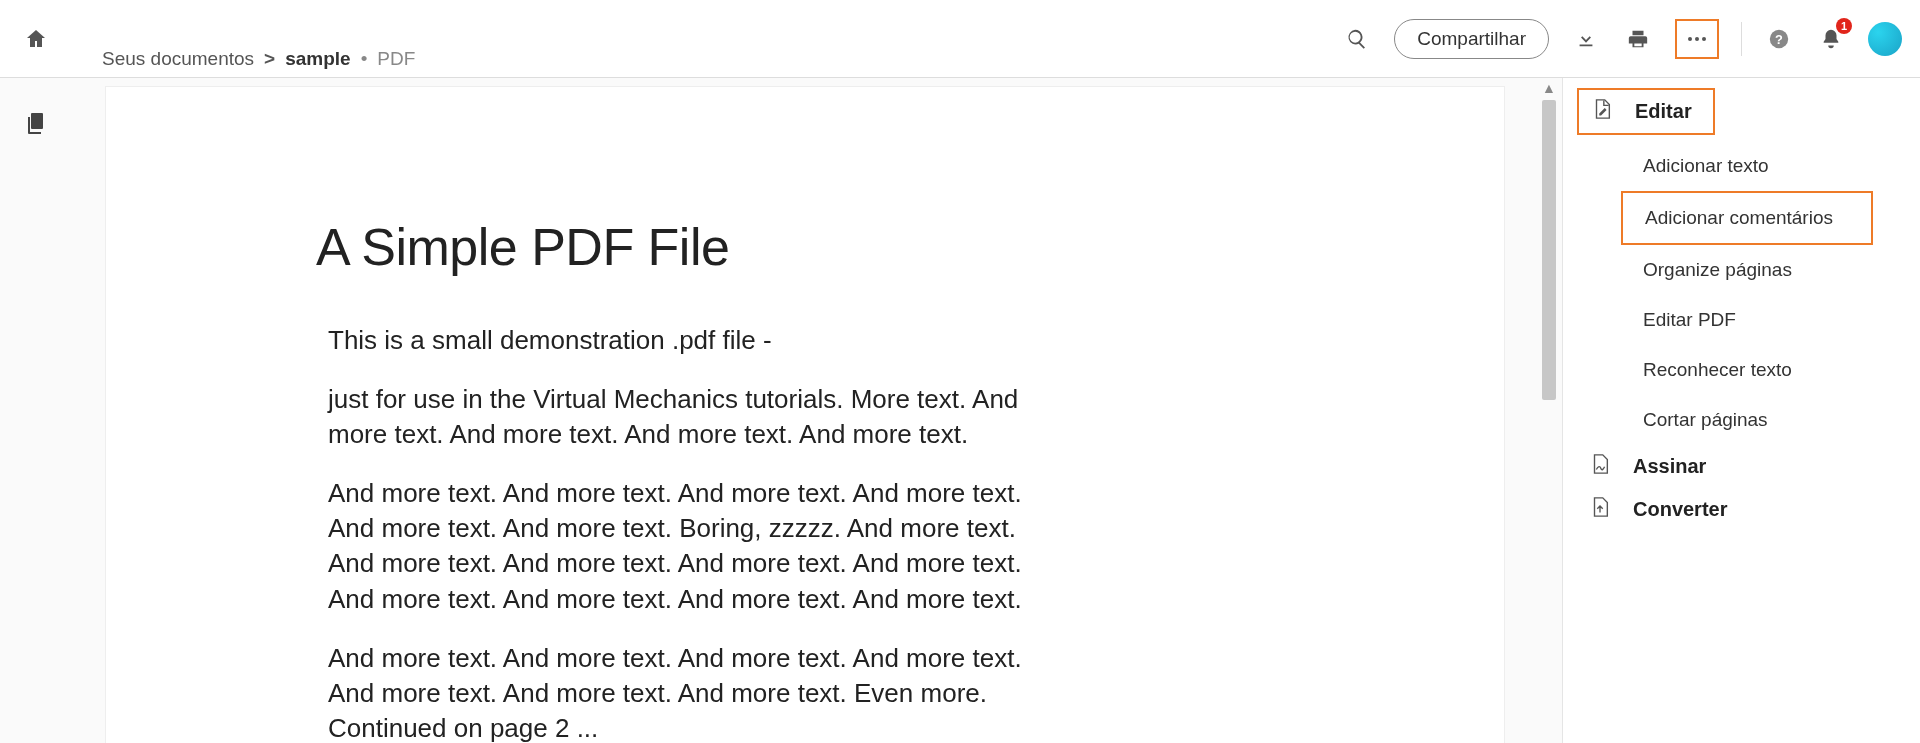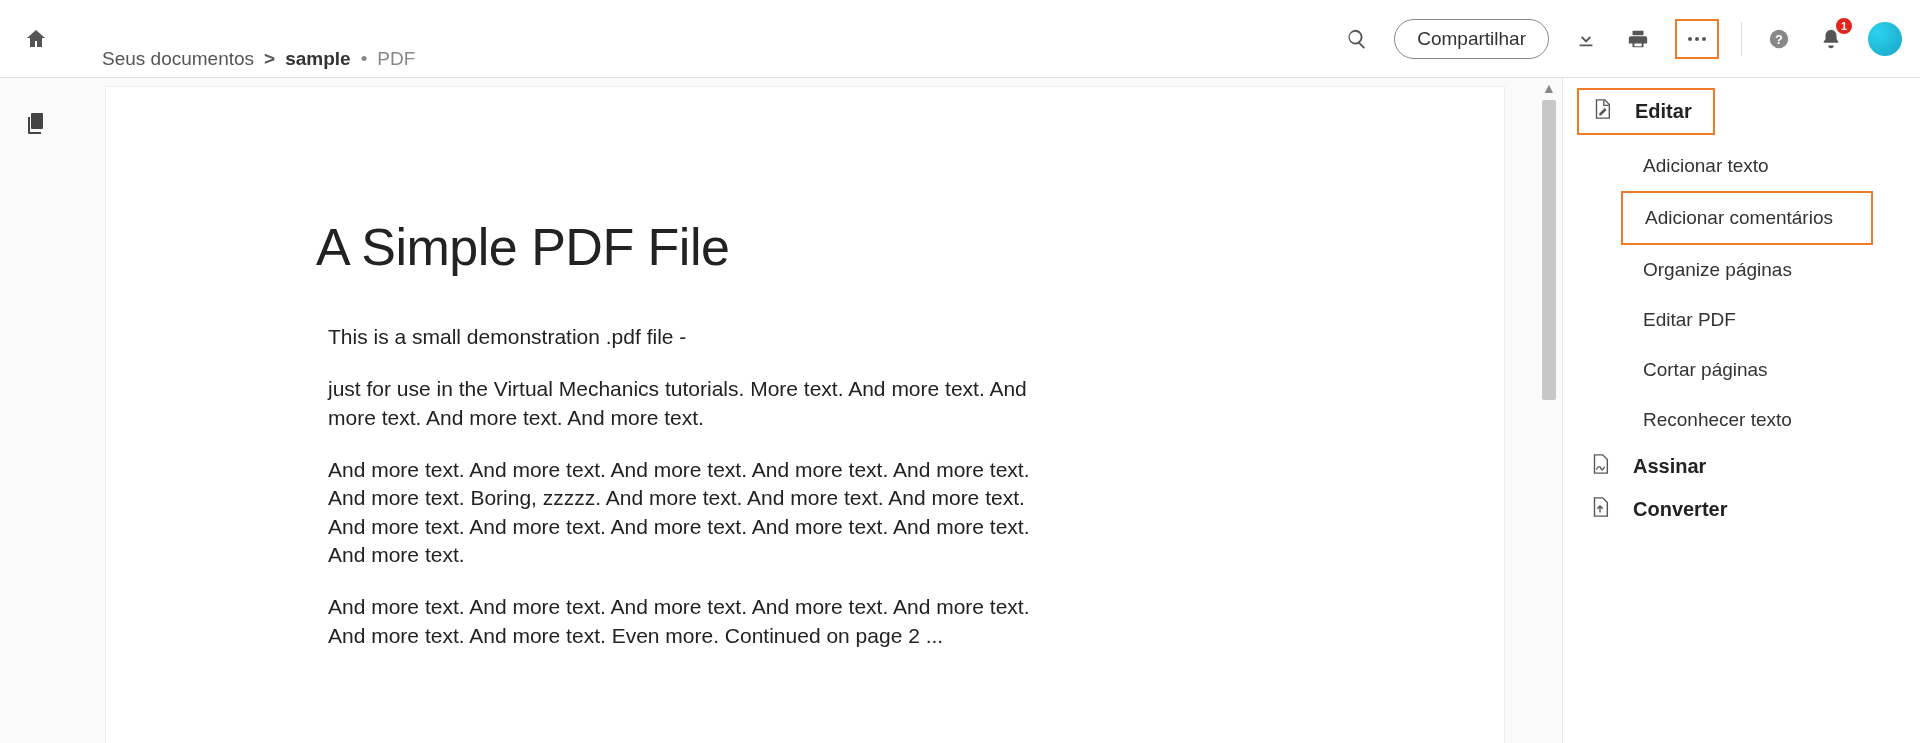--- a/index.html
+++ b/index.html
@@ -132,21 +132,21 @@
     color: #222;
     border: 1px solid #eee;
   }
   .page h1 {
     font-size: 52px;
     font-weight: 400;
     margin: 0 0 46px 0;
     letter-spacing: -0.5px;
   }
   .page p {
-    font-size: 21px;
+    font-size: 26px;
     line-height: 1.35;
     margin: 0 0 24px 0;
     max-width: 720px;
     padding-left: 12px;
   }
 
   .scroll-gutter {
     width: 24px;
     background: #fafafa;
     position: relative;
@@ -298,22 +298,22 @@
           </svg>
       </span>
       <span>Editar</span>
     </div>
 
     <div class="rp-gap"></div>
     <div class="rp-item">Adicionar texto</div>
     <div class="rp-item boxed">Adicionar comentários</div>
     <div class="rp-item">Organize páginas</div>
     <div class="rp-item">Editar PDF</div>
+    <div class="rp-item">Reconhecer texto</div>
     <div class="rp-item">Cortar páginas</div>
-    <div class="rp-item">Reconhecer texto</div>
 
     <div class="rp-section-head">
       <span class="rp-icon">
         <svg width="22" height="22" viewBox="0 0 24 24">
             <path d="M6 2h9l5 5v15H6z" fill="none" stroke="#555" stroke-width="1.5"></path>
             <path d="M8 18c2-4 4-4 5-1s3 0 4-2" fill="none" stroke="#555" stroke-width="1.5"></path>
           </svg>
       </span>
       <span>Assinar</span>
     </div>

